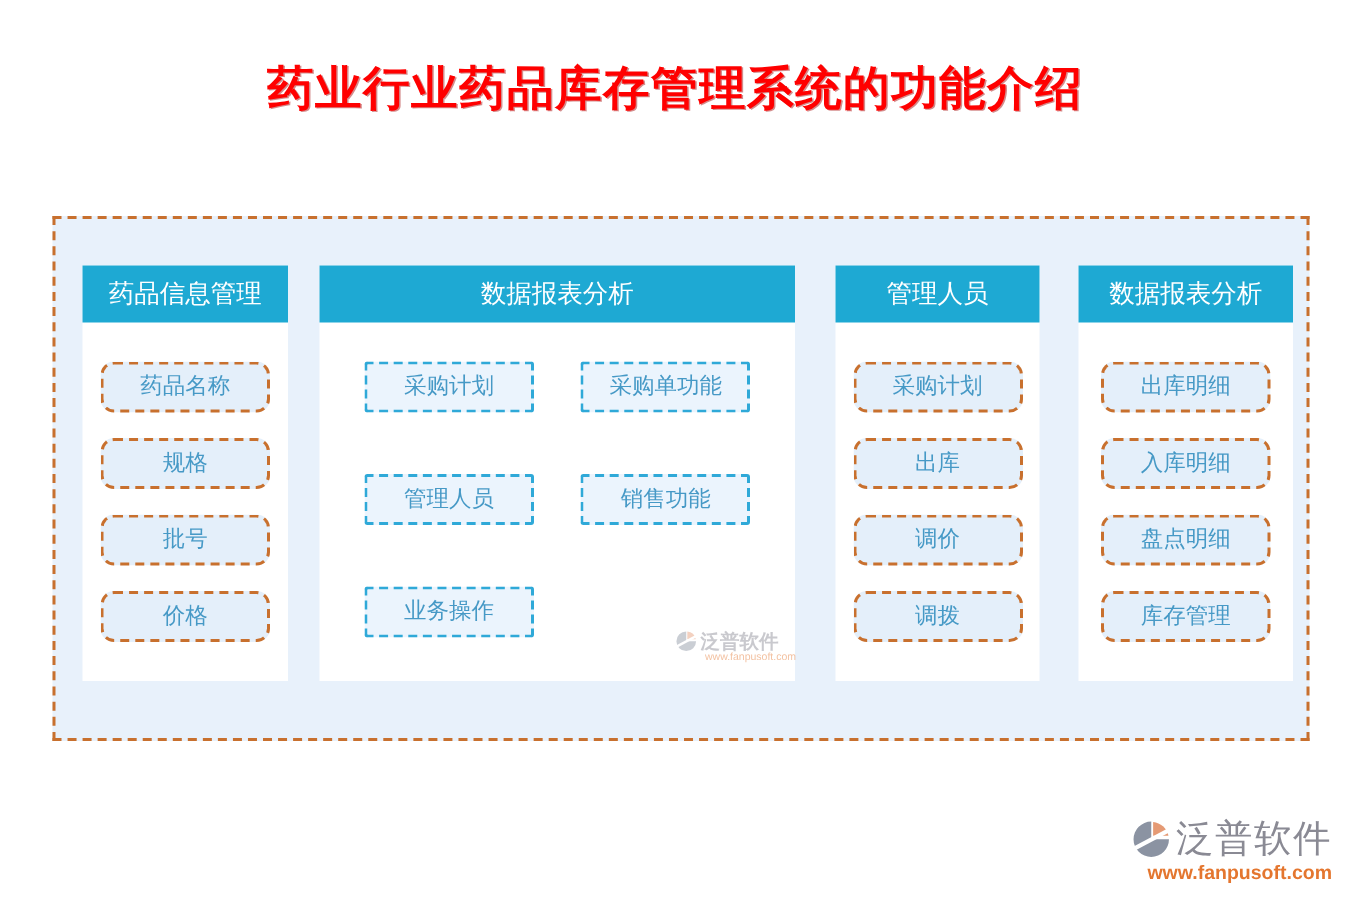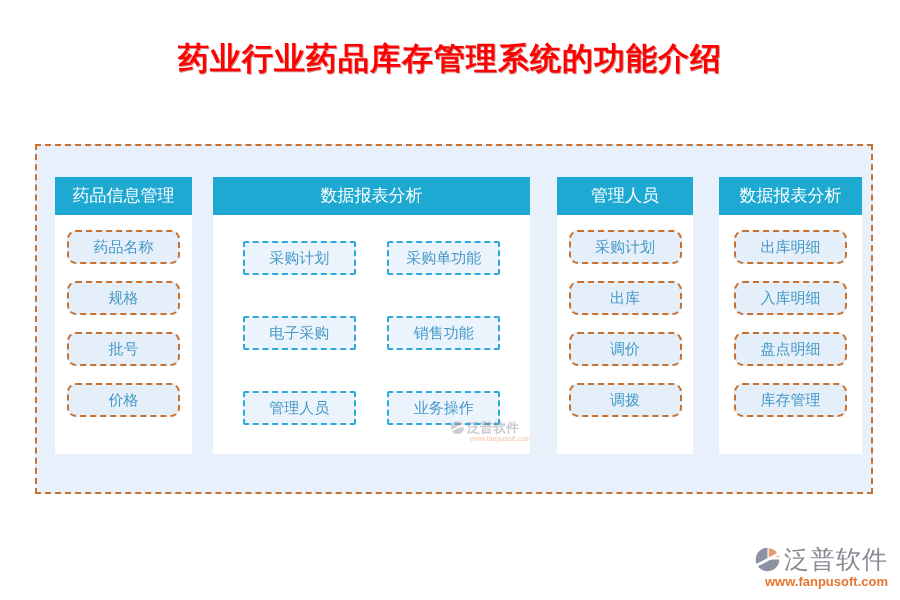--- a/index.html
+++ b/index.html
@@ -57,21 +57,21 @@
     font-size:17px;
     text-align:center;
     white-space:nowrap;
     overflow:hidden;
   }
   .col-body{height:239px;}
   .col-body.list{
     display:flex;
     flex-direction:column;
     align-items:center;
-    padding-top:15px;
+    padding-top:26px;
     gap:17px;
   }
   .col-body.grid{
     display:grid;
     grid-template-columns:1fr 1fr;
     justify-items:center;
     align-content:start;
     padding:26px 14px 0;
     row-gap:41px;
   }
@@ -143,23 +143,22 @@
           <div class="item item-orange">规格</div>
           <div class="item item-orange">批号</div>
           <div class="item item-orange">价格</div>
         </div>
       </div>
       <div class="column col-1">
         <div class="col-header">数据报表分析</div>
         <div class="col-body grid">
           <div class="item item-blue">采购计划</div>
           <div class="item item-blue">采购单功能</div>
-          <div class="item item-blue">电子采购</div>
+          <div class="item item-blue">管理人员</div>
           <div class="item item-blue">销售功能</div>
-          <div class="item item-blue">管理人员</div>
           <div class="item item-blue">业务操作</div>
         </div>
       </div>
       <div class="column col-2">
         <div class="col-header">管理人员</div>
         <div class="col-body list">
           <div class="item item-orange">采购计划</div>
           <div class="item item-orange">出库</div>
           <div class="item item-orange">调价</div>
           <div class="item item-orange">调拨</div>

